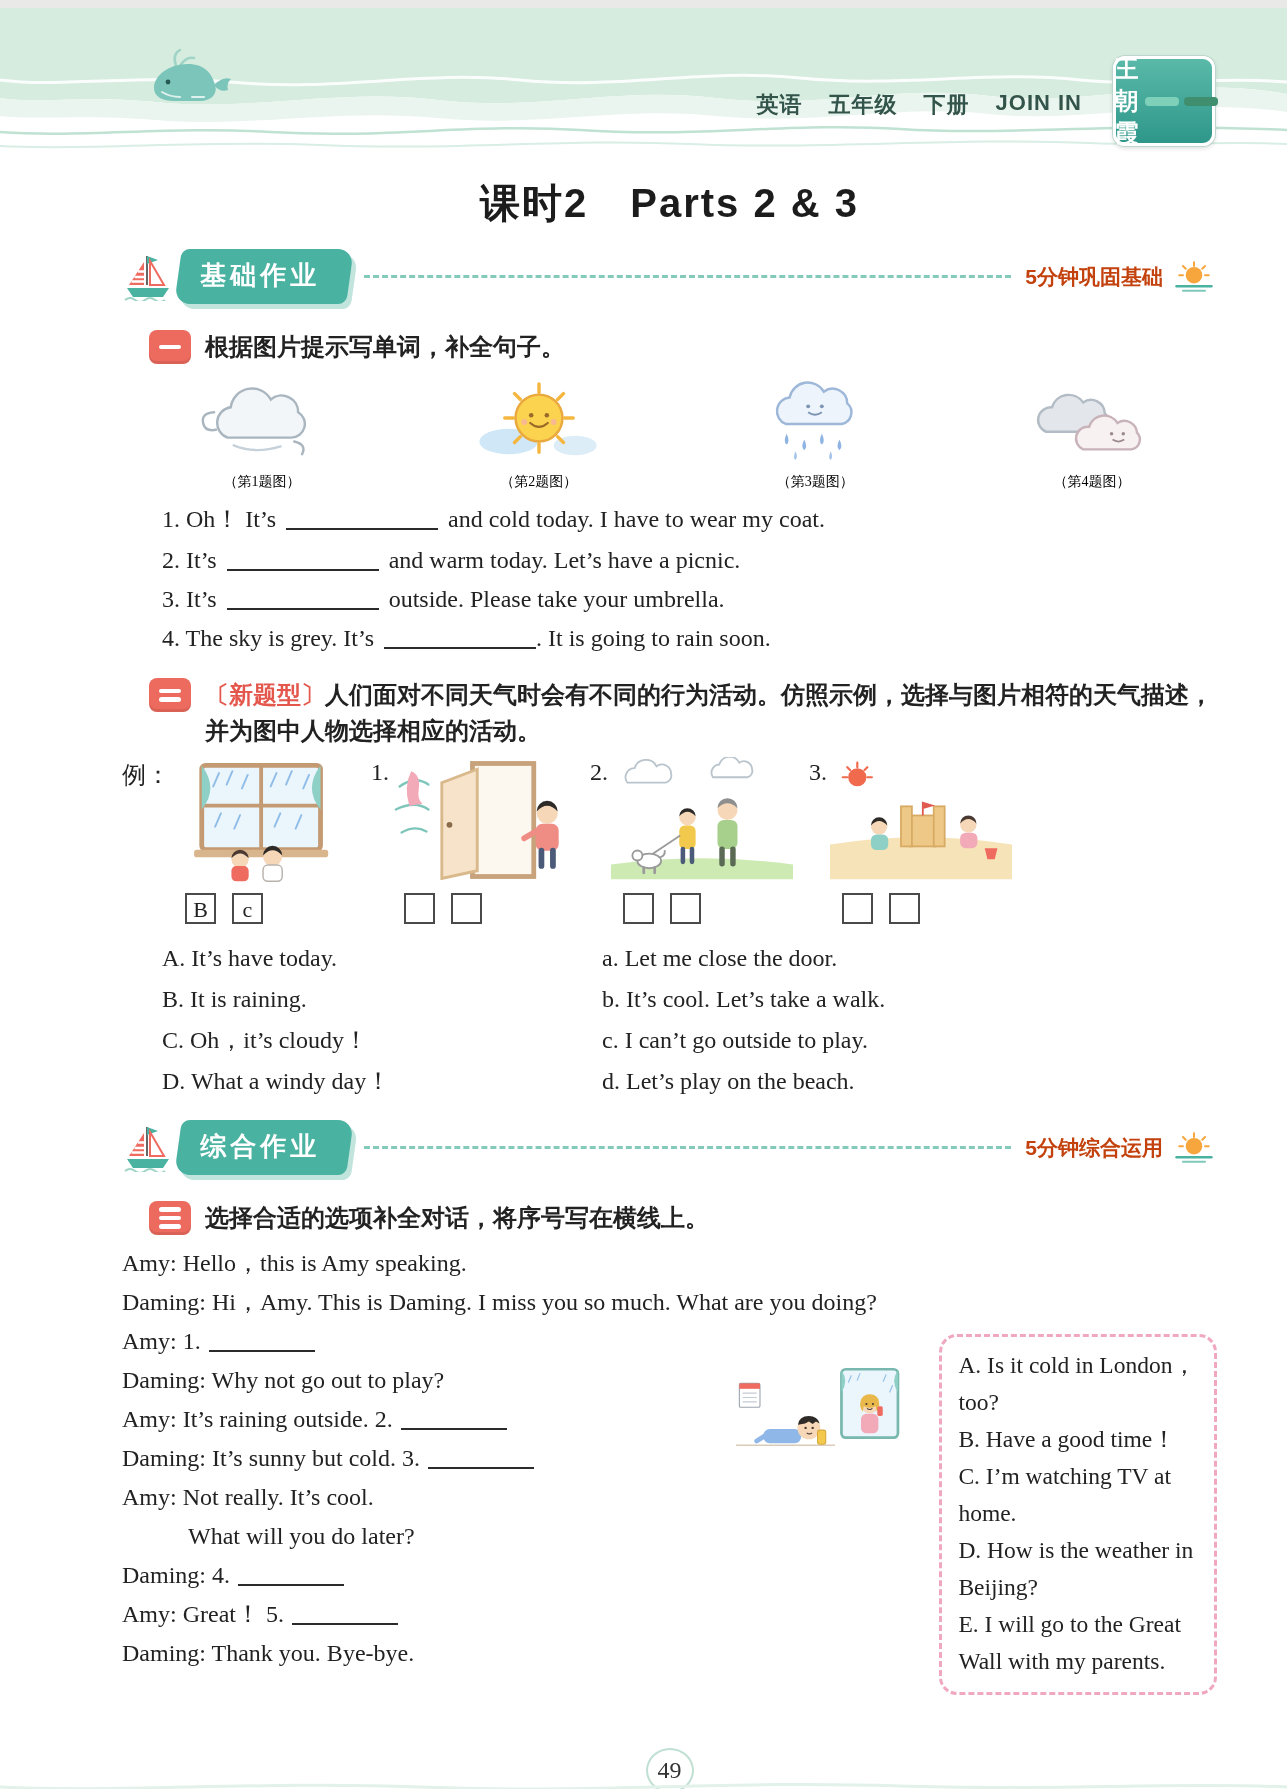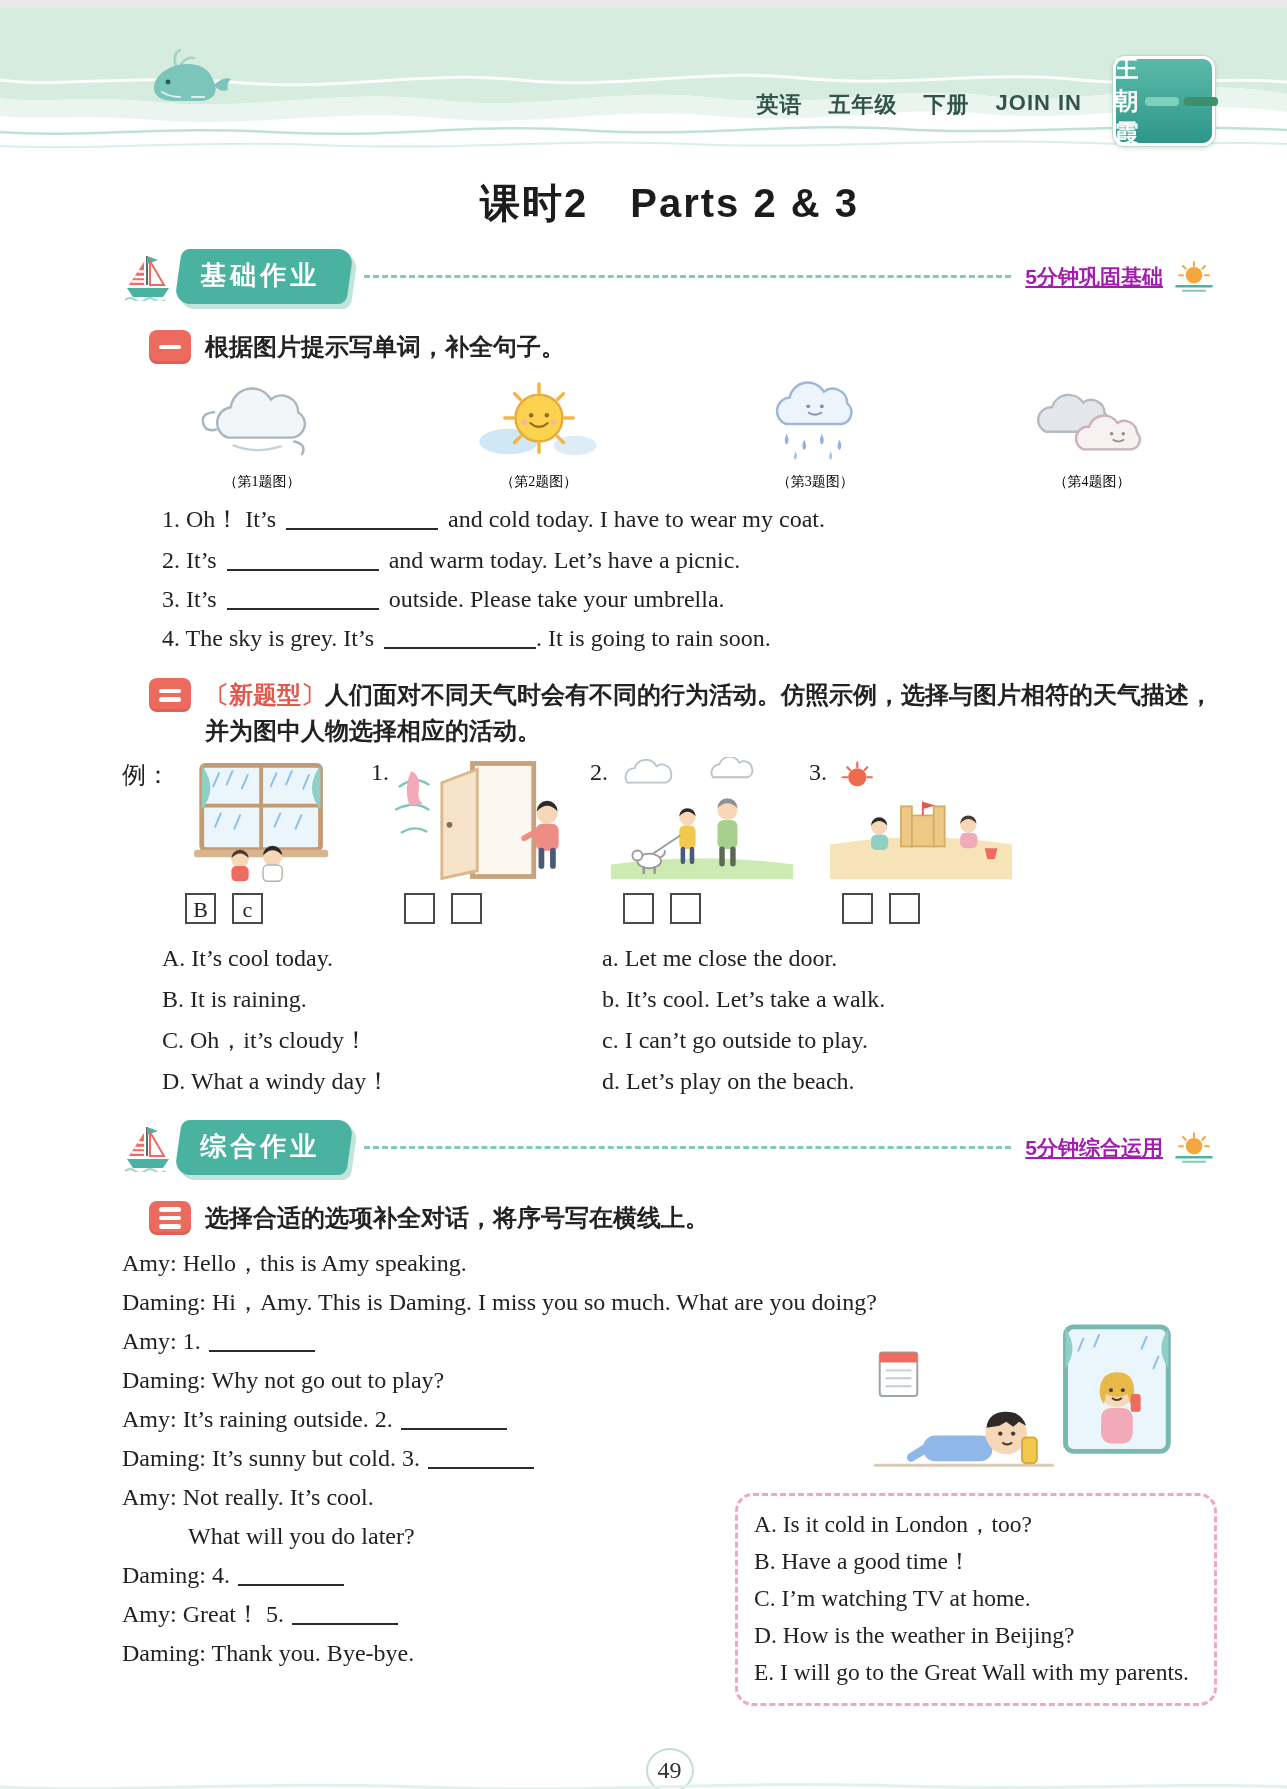--- a/index.html
+++ b/index.html
@@ -30,21 +30,21 @@
 
   
   .sec-head { display:flex; align-items:center; margin-top:18px; }
   .boat { width:52px; height:48px; margin-right:4px; flex:none; }
   .badge { background:#49b2a1; color:#fff; padding:9px 30px 11px 22px;
            border-radius:8px 16px 8px 16px; transform:skewX(-8deg);
            box-shadow:5px 5px 0 rgba(132,202,187,.5); flex:none; }
   .badge span { display:inline-block; transform:skewX(8deg);
                 font:700 26px "Liberation Sans","DejaVu Sans",sans-serif; letter-spacing:4px; }
   .rule { flex:1; margin:0 14px; border-top:3px dashed #84cabb; height:0; }
-  .note { font:700 21px "Liberation Sans","DejaVu Sans",sans-serif; color:#a21caf; white-space:nowrap;text-decoration:underline; }
+  .note { font:700 21px "Liberation Sans","DejaVu Sans",sans-serif; color:#c2410c; white-space:nowrap; }
   .sun-note { width:46px; height:36px; margin-left:8px; flex:none; }
 
   
   .ex-head { display:flex; align-items:flex-start; gap:14px; margin:22px 0 6px;padding-left:27px; }
   .marker { flex:none; position:relative; width:42px; height:34px; background:#ec6a5e;
             border-radius:8px; display:flex; flex-direction:column; justify-content:center;
             align-items:center; gap:4px; margin-top:4px; box-shadow:inset 0 -3px 0 rgba(0,0,0,.08); }
   .marker i { display:block; width:22px; height:4.5px; background:#fff; border-radius:3px; }
   .sr { position:absolute; width:1px; height:1px; overflow:hidden; clip:rect(0 0 0 0); white-space:nowrap; }
   .instr { font:600 24px/1.5 "Liberation Sans","DejaVu Sans",sans-serif; color:#222; padding-top:3px; }
@@ -72,22 +72,22 @@
              font:22px/29px "Liberation Serif","DejaVu Serif",serif; background:#fff; }
   .opt-cols { display:flex; margin:14px 0 0 40px; font-size:24px; }
   .opt-col { line-height:41px; }
   .opt-col.left { width:440px; }
 
   
   .dialog-wrap { position:relative; margin-top:8px; font-size:24px; line-height:39px; min-height:482px; }
   .dline.indent { padding-left:66px; }
   .dblank { display:inline-block; width:106px; border-bottom:2px solid #2b2b2b;
             height:20px; margin-left:8px; vertical-align:-3px; }
-  .right-col { position:absolute; top:73px; right:0; width:482px;
-               display:flex; flex-direction:column; align-items:flex-end; }
+  .right-col { position:absolute; top:82px; right:0; width:482px;
+               display:flex; flex-direction:row; align-items:flex-start; }
   .illus { width:312px; height:168px; margin-right:36px; }
   .opts-box { width:100%; border:3px dashed #f0a7c0; border-radius:18px;
               padding:10px 16px 12px; font-size:23.5px; line-height:37px; margin-top:8px; background:#fff; }
 
   
   .page-num { text-align:center; margin-top:22px; }
   .page-num span { display:inline-block; min-width:48px; padding:7px 9px;
                    border:2.5px solid #bfe0d2; border-radius:50%; font-size:24px; color:#333; }
   .bottom-wave { position:absolute; left:0; bottom:0; width:100%; height:34px; }
 </style>
@@ -355,21 +355,21 @@
             <div class="ans-box"></div>
             <div class="ans-box"></div>
           </div>
         </div>
       </div>
 
     </div>
 
     <div class="opt-cols">
       <div class="opt-col left">
-        <div>A. It’s cool today.</div>
+        <div>A. It’s have today.</div>
         <div>B. It is raining.</div>
         <div>C. Oh，it’s cloudy！</div>
         <div>D. What a windy day！</div>
       </div>
       <div class="opt-col">
         <div>a. Let me close the door.</div>
         <div>b. It’s cool. Let’s take a walk.</div>
         <div>c. I can’t go outside to play.</div>
         <div>d. Let’s play on the beach.</div>
       </div>

